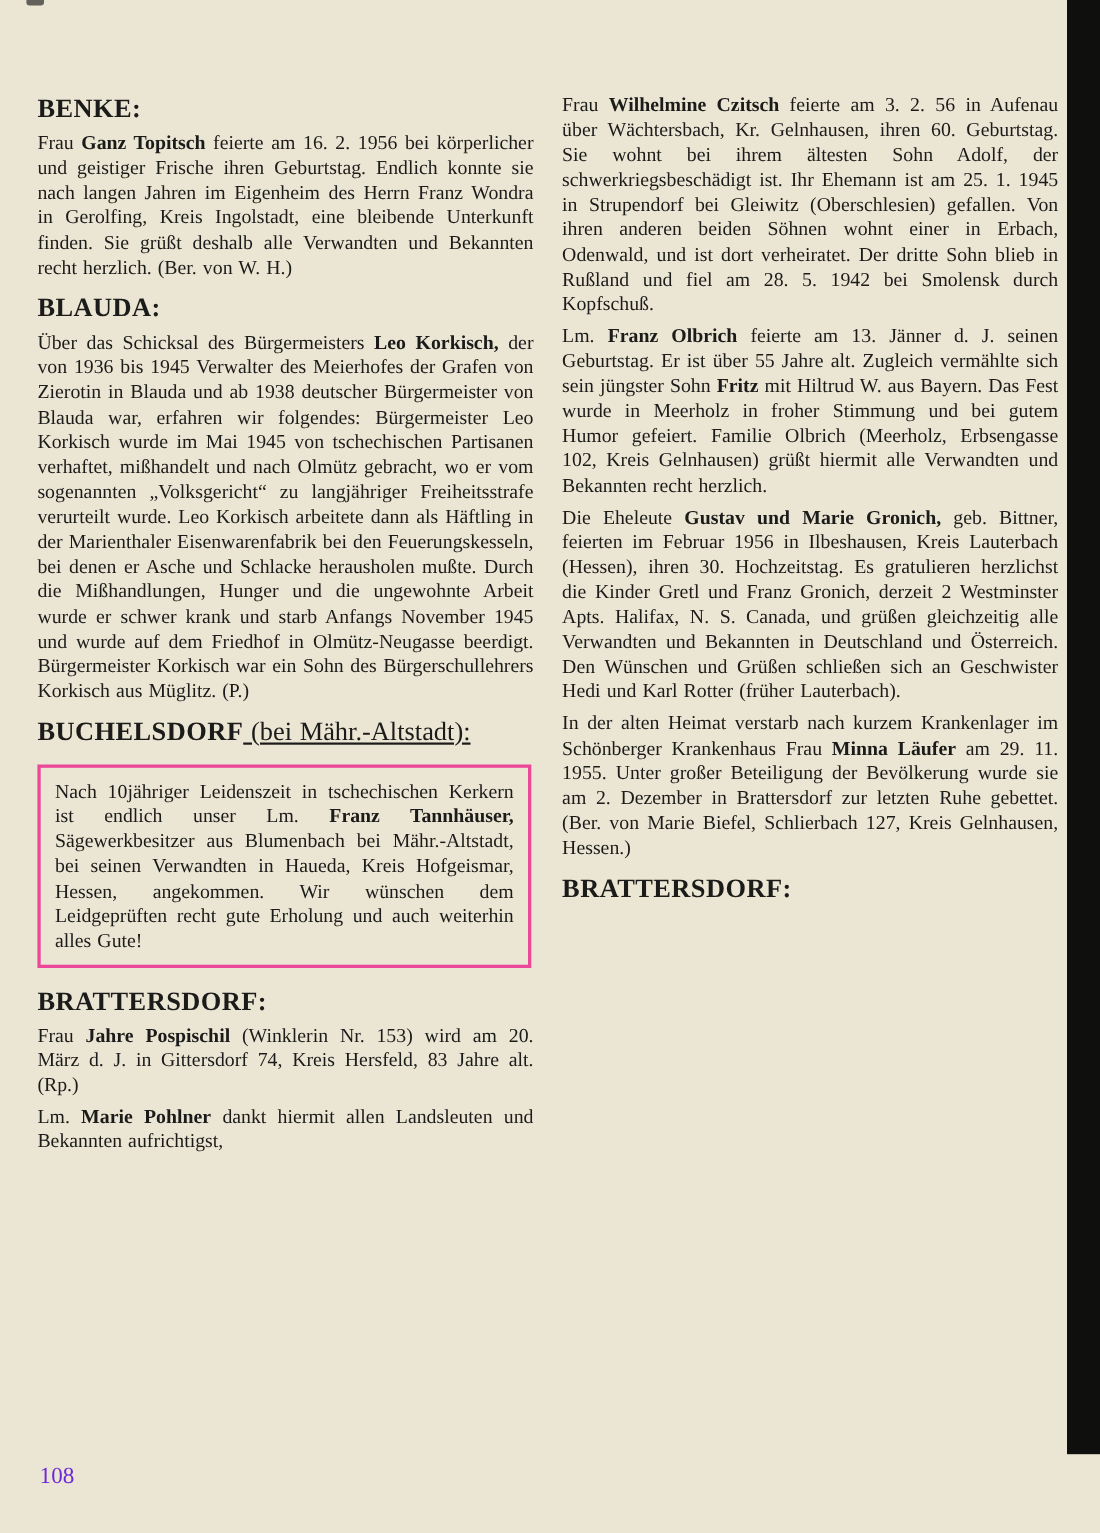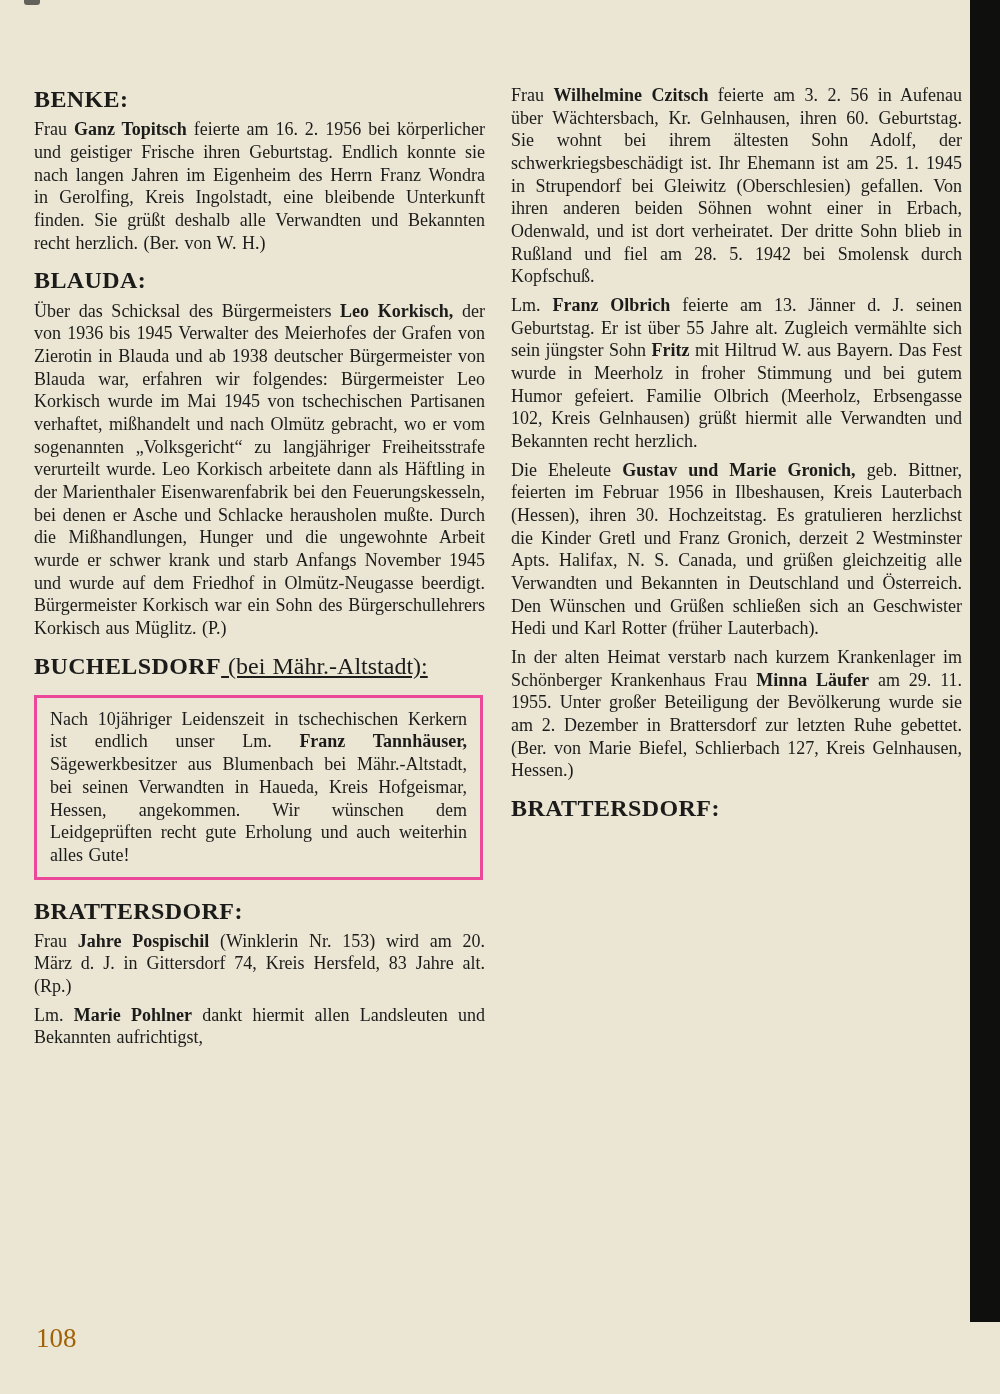--- a/index.html
+++ b/index.html
@@ -45,22 +45,22 @@
   .col h2 .normal-part { font-weight: 400; letter-spacing: 0; text-decoration: underline; }
   .col b { font-weight: 700; }
   .boxed {
     border: 3px solid #ec4899;
     padding: 10px 13px !important;
     margin: 14px 2px 16px 0 !important;
   }
   .pagenum {
     position: absolute;
     left: 36px; bottom: 40px;
-    font-size: 27px;
-    color: #a16207;
+    font-size: 21px;
+    color: #6d28d9;
   }
   .scan-bar {
     position: absolute;
     top: 0; right: 0;
     width: 30px; height: 1322px;
     background: #0f0f0d;
   }
   .scan-speck {
     position: absolute;
     top: 0; left: 24px;

